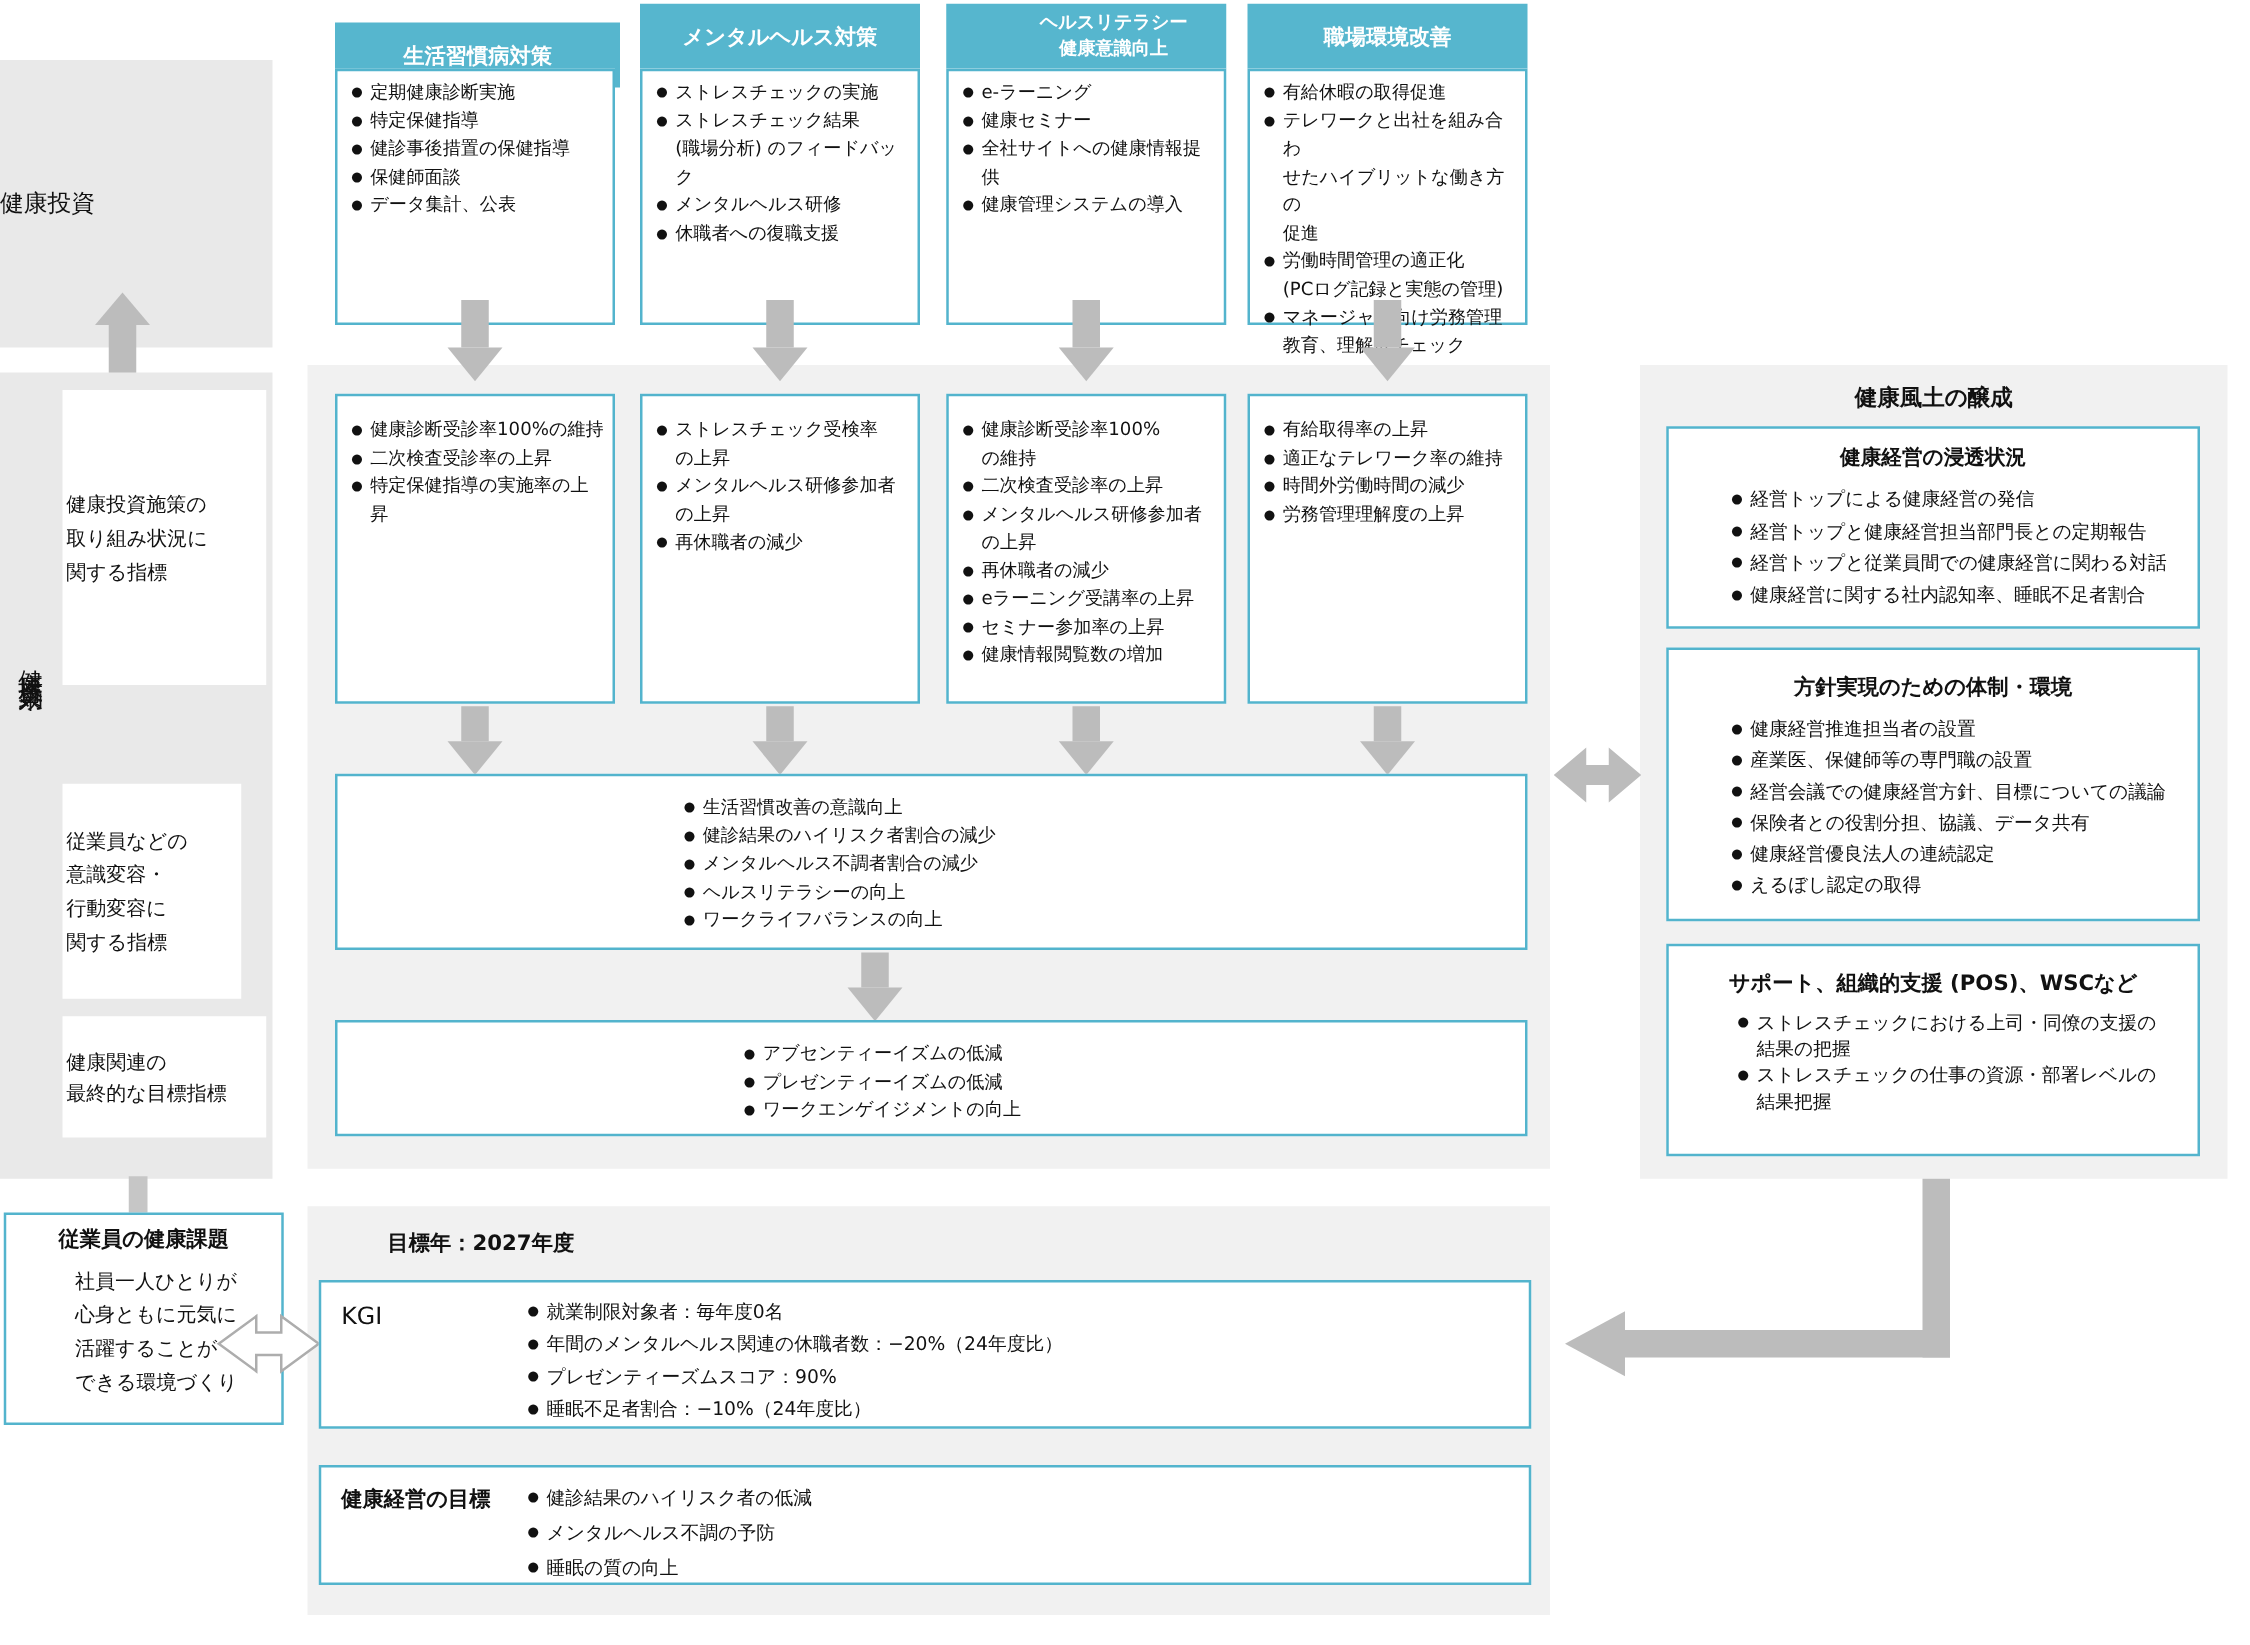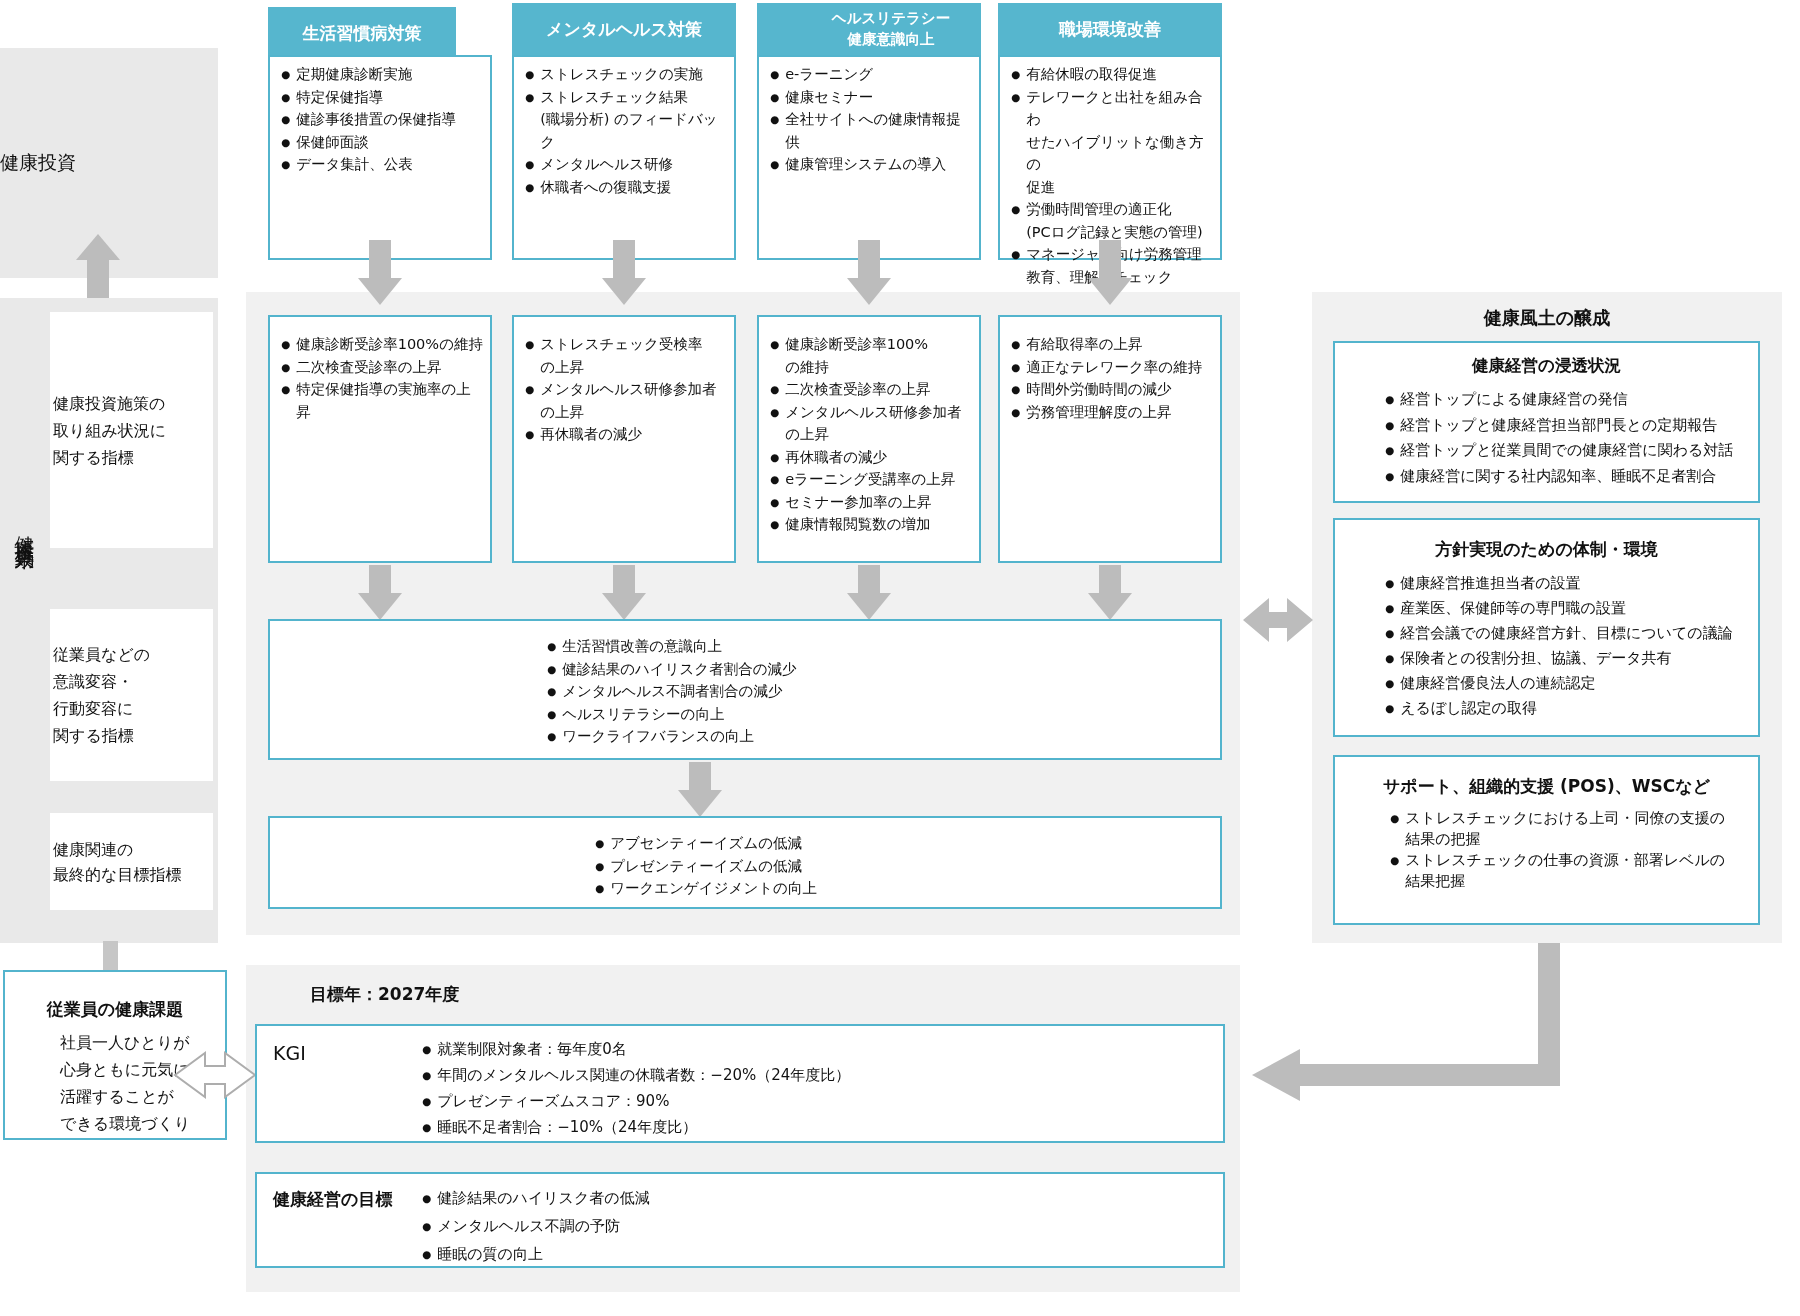--- a/index.html
+++ b/index.html
@@ -43,42 +43,42 @@
   <div class="abs head-up" style="left:76px;top:234px"></div>
   <div class="abs shaft" style="left:87px;top:260px;width:22px;height:42px"></div>
 
   <div class="abs band" style="left:0;top:298px;width:218px;height:645px">
     <div class="abs vtext" style="left:12px;top:222px;height:180px">健康投資効果</div>
   </div>
 
   <div class="abs wbox" style="left:50px;top:312px;width:163px;height:236px">健康投資施策の
 取り組み状況に
 関する指標</div>
-  <div class="abs wbox" style="left:50px;top:609px;width:163px;height:172px">従業員などの
+  <div class="abs wbox" style="left:50px;top:627px;width:143px;height:172px">従業員などの
 意識変容・
 行動変容に
 関する指標</div>
   <div class="abs wbox" style="left:50px;top:813px;width:163px;height:97px;line-height:25px">健康関連の
 最終的な目標指標</div>
 
   <div class="abs" style="left:103px;top:941px;width:15px;height:30px;background:#c6c6c6"></div>
 
   <div class="abs cyanbox" style="left:3px;top:970px;width:224px;height:170px">
-    <div style="margin-top:26px;" class="label-bold">従業員の健康課題</div>
+    <div style="margin-top:8px;" class="label-bold">従業員の健康課題</div>
     <div style="margin-top:8px;padding-left:55px;font-size:16px;line-height:27px;white-space:pre-line">社員一人ひとりが
 心身ともに元気に
 活躍することが
 できる環境づくり</div>
   </div>
 
   <div class="abs panel" style="left:246px;top:292px;width:994px;height:643px"></div>
   <div class="abs panel" style="left:246px;top:965px;width:994px;height:327px"></div>
   <div class="abs panel" style="left:1312px;top:292px;width:470px;height:651px"></div>
 
-  <div class="abs colhead" style="left:268px;top:7px;width:188px;height:52px">生活習慣病対策</div>
+  <div class="abs colhead" style="left:268px;top:18px;width:228px;height:52px">生活習慣病対策</div>
   <div class="abs cyanbox items" style="left:268px;top:55px;width:224px;height:205px;padding:6px 6px 0 11px">
       <div class="bi">
         <span class="bm">●</span>
         <span class="bt">定期健康診断実施</span>
       </div>
       <div class="bi">
         <span class="bm">●</span>
         <span class="bt">特定保健指導</span>
       </div>
       <div class="bi">

